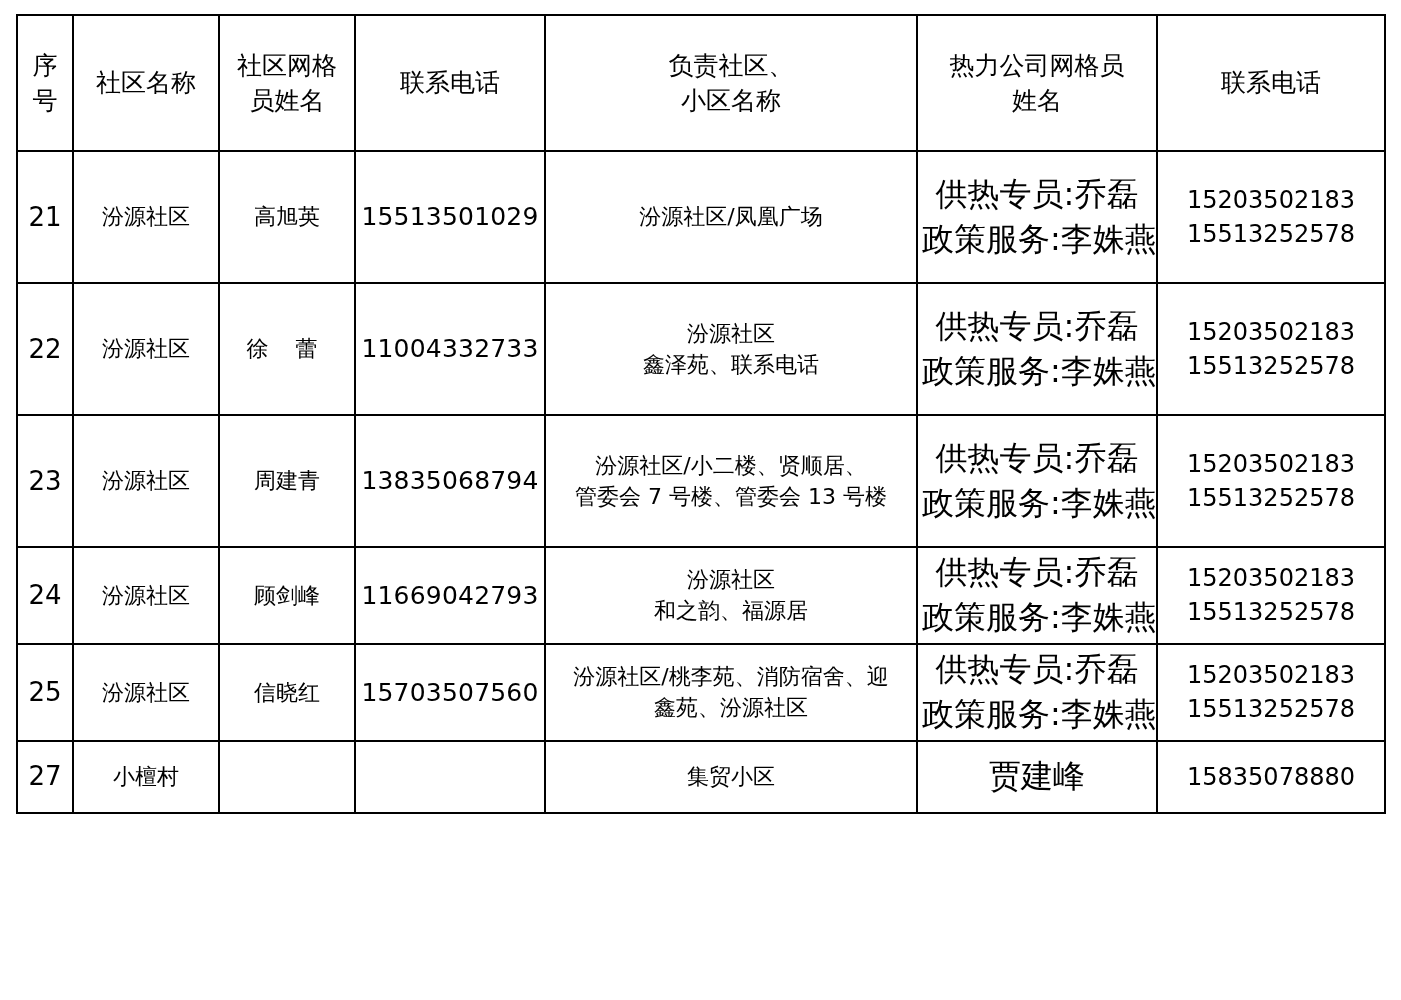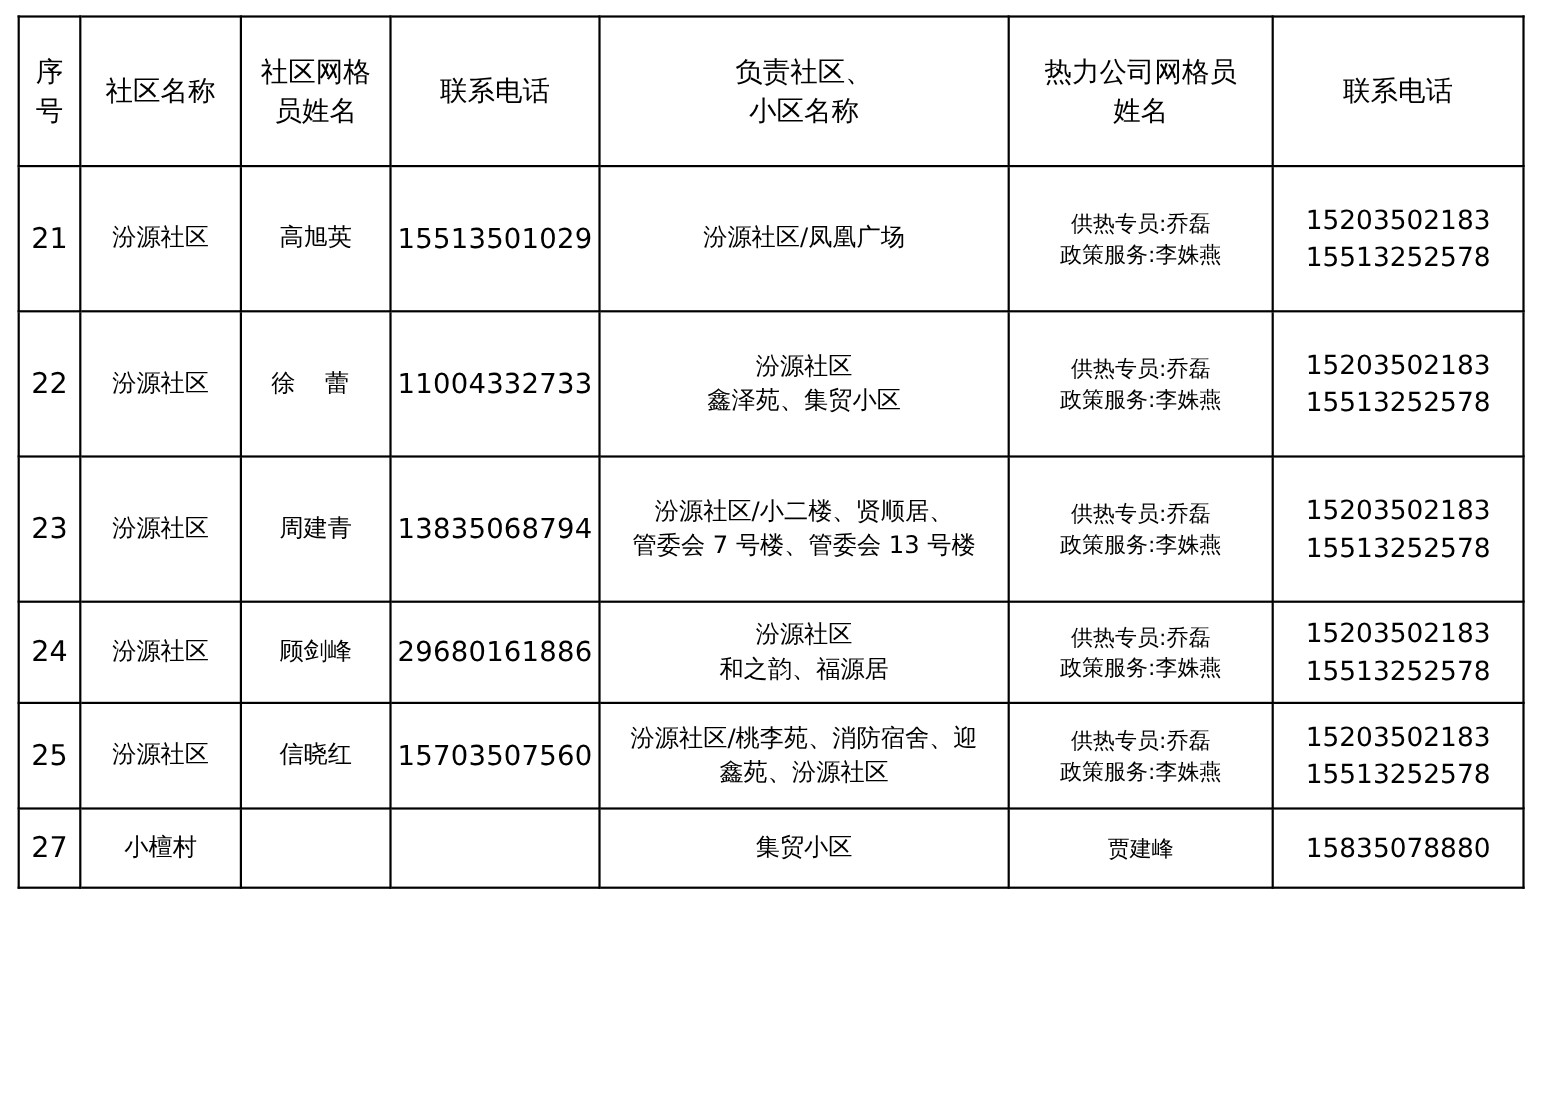--- a/index.html
+++ b/index.html
@@ -49,21 +49,21 @@
     height: 130px;
   }
   thead th .two-line {
     display: block;
   }
   tbody td {
     font-size: 22px;
   }
   tbody td.idx { font-size: 26px; }
   tbody td.tel { font-size: 25px; letter-spacing: 0.2px; }
-  tbody td.heat { font-size: 20px; margin-left: 10px; }
+  tbody td.heat { font-size: 32px; margin-left: 10px; }
   tbody td.tel2 { font-size: 24px; border-radius: 20px; }
   td .line {
     display: block;
     white-space: nowrap;
   }
   .r-tall { height: 132px; }
   .r-mid  { height: 92px; }
   .r-small{ height: 96px; }
   .r-one  { height: 72px; padding-left: 39px; }
   .spaced-name {
@@ -134,21 +134,21 @@
         </td>
       </tr>
 
       <tr class="r-tall">
         <td class="idx">22</td>
         <td>汾源社区</td>
         <td class="spaced-name">徐 蕾</td>
         <td class="tel">11004332733</td>
         <td>
           <span class="line">汾源社区</span>
-          <span class="line">鑫泽苑、集贸小区</span>
+          <span class="line">鑫泽苑、联系电话</span>
         </td>
         <td class="heat">
           <span class="line">供热专员:乔磊</span>
           <span class="line">政策服务:李姝燕</span>
         </td>
         <td class="tel2">
           <span class="line">15203502183</span>
           <span class="line">15513252578</span>
         </td>
       </tr>
@@ -169,21 +169,21 @@
         <td class="tel2">
           <span class="line">15203502183</span>
           <span class="line">15513252578</span>
         </td>
       </tr>
 
       <tr class="r-mid">
         <td class="idx">24</td>
         <td>汾源社区</td>
         <td>顾剑峰</td>
-        <td class="tel">29680161886</td>
+        <td class="tel">11669042793</td>
         <td>
           <span class="line">汾源社区</span>
           <span class="line">和之韵、福源居</span>
         </td>
         <td class="heat">
           <span class="line">供热专员:乔磊</span>
           <span class="line">政策服务:李姝燕</span>
         </td>
         <td class="tel2">
           <span class="line">15203502183</span>

